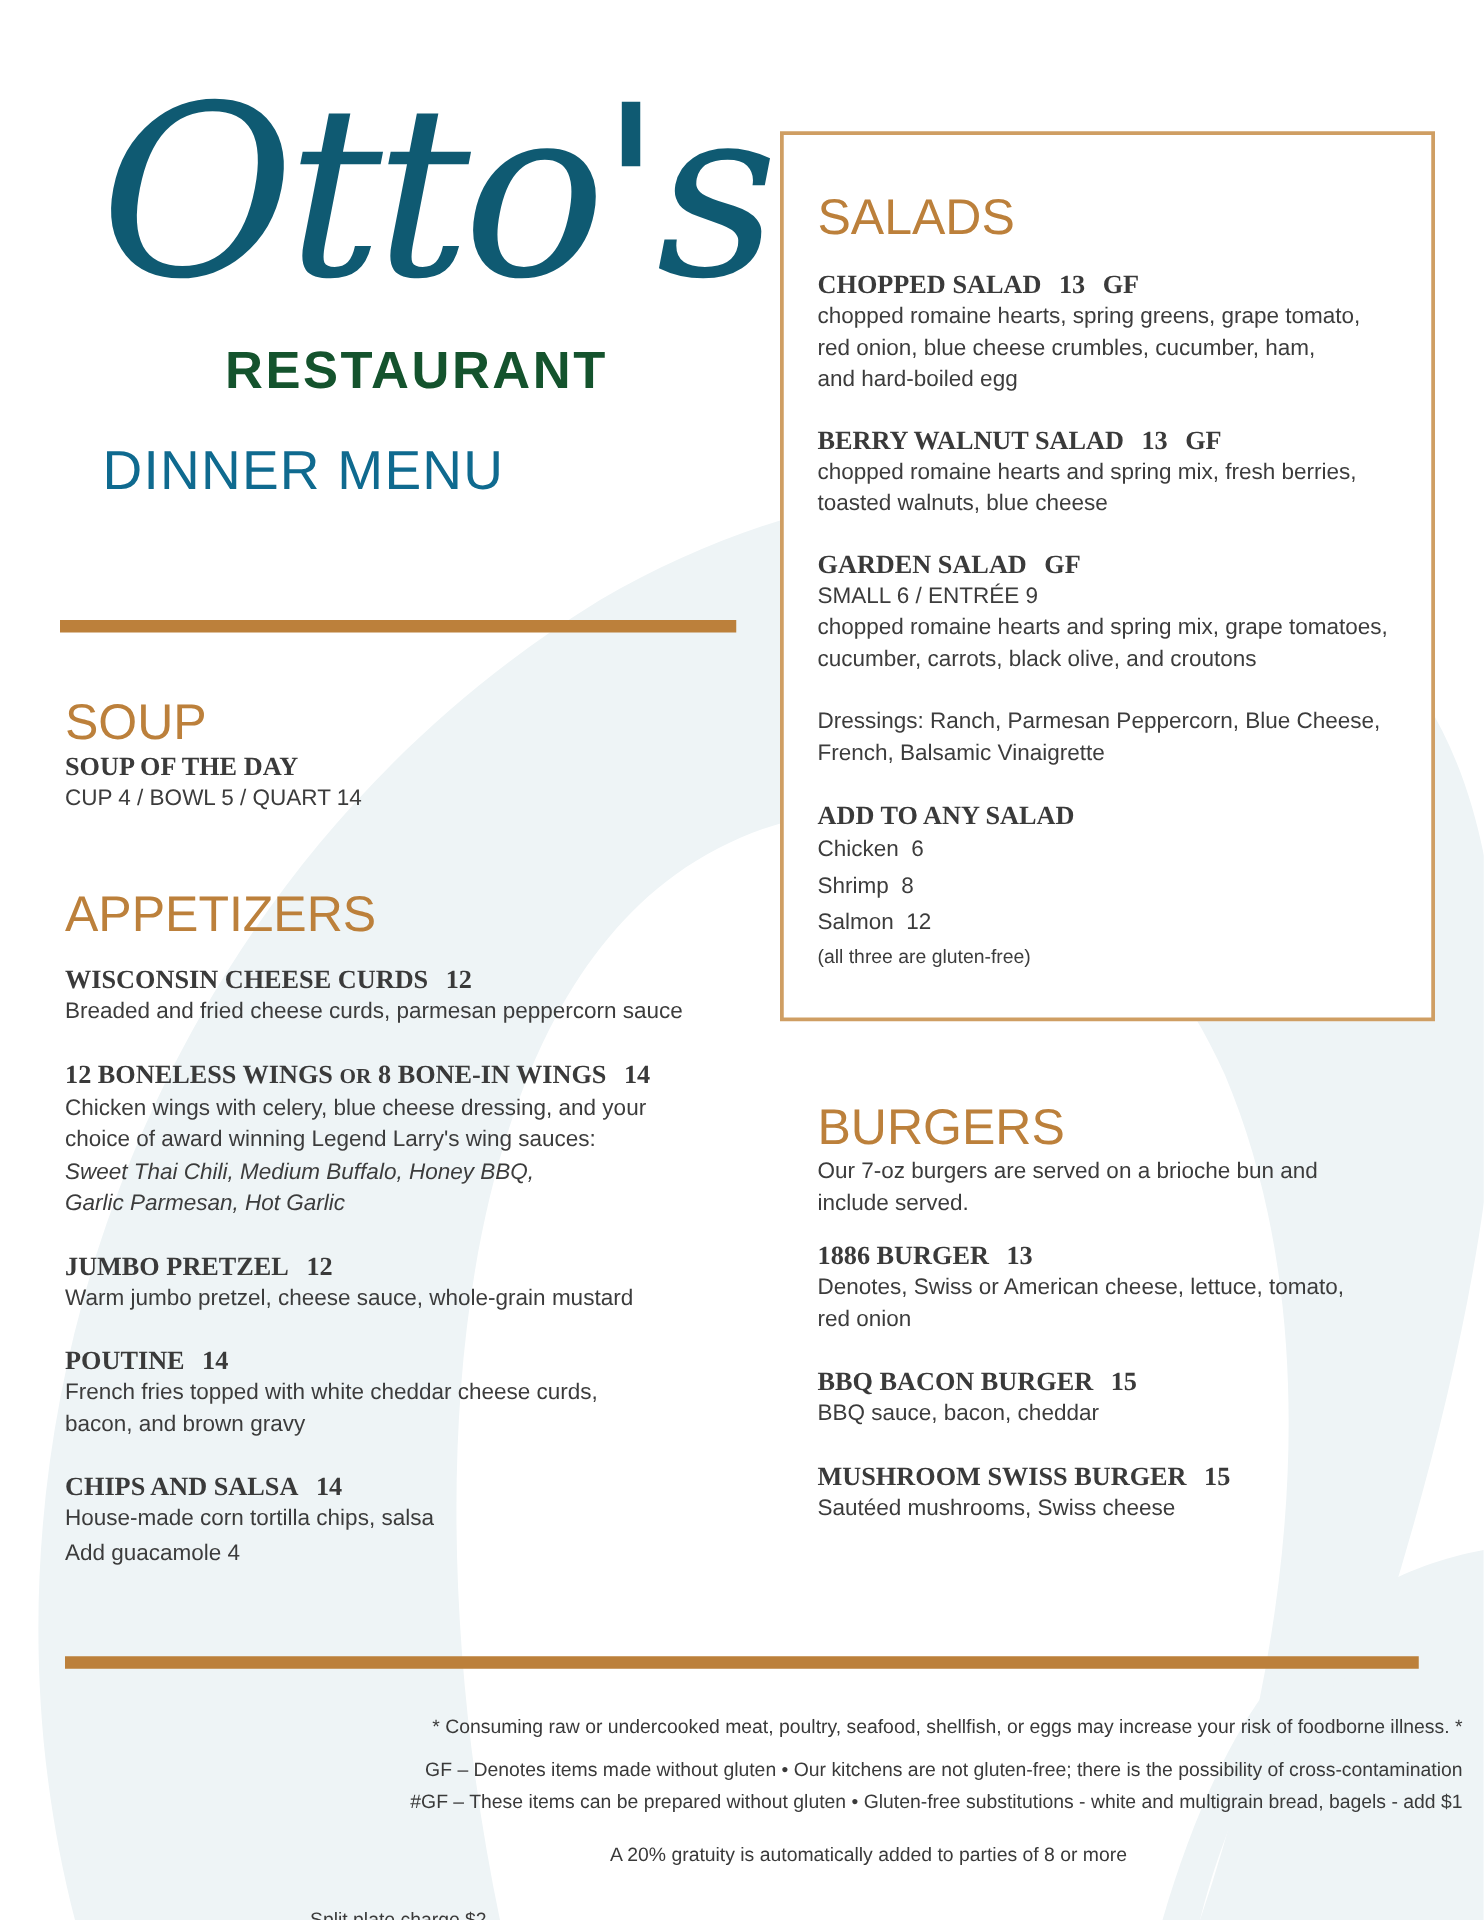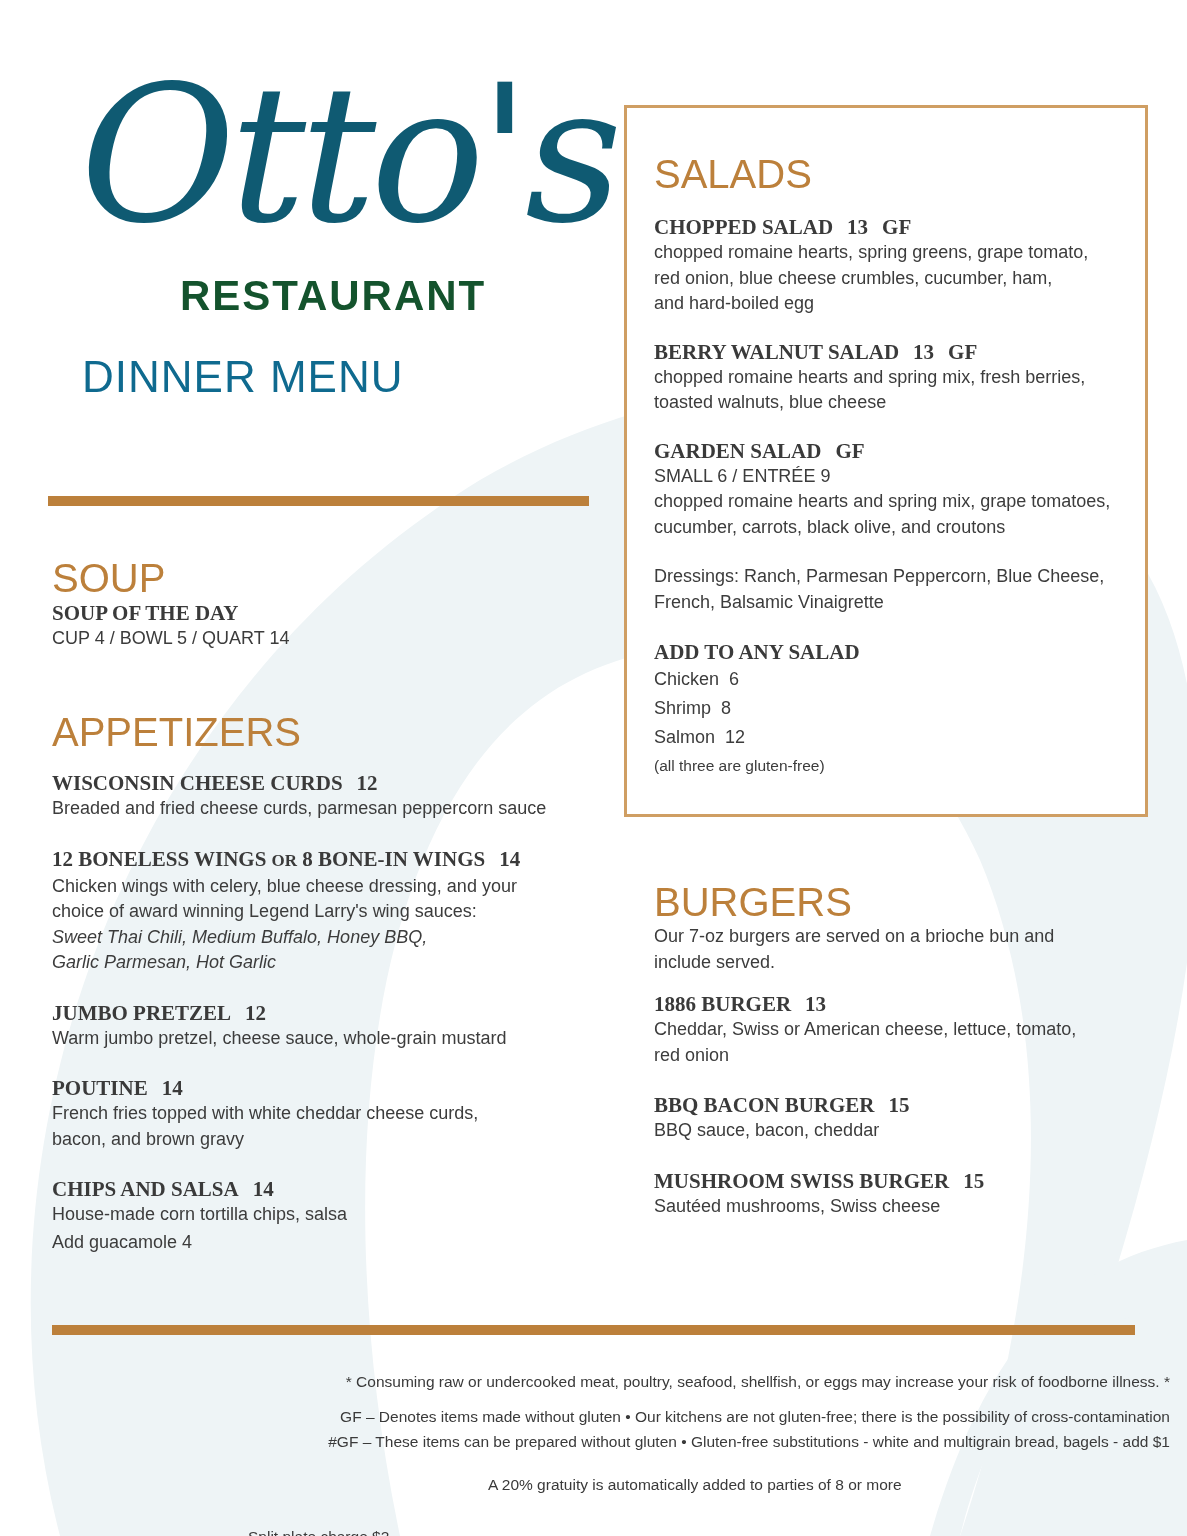--- a/index.html
+++ b/index.html
@@ -137,21 +137,21 @@
   </div>
 </div>
 
 <div class="layer" style="left:654px; top:880px; width:490px;">
   <div class="section-title">BURGERS</div>
   <div class="desc">Our 7-oz burgers are served on a brioche bun and</div>
   <div class="desc">include served.</div>
 
   <div style="margin-top:16px;">
     <div class="item-name"><span>1886 BURGER</span><span class="price">13</span></div>
-    <div class="desc">Cheddar, Swiss or American cheese, lettuce, tomato,</div>
+    <div class="desc">Denotes, Swiss or American cheese, lettuce, tomato,</div>
     <div class="desc">red onion</div>
   </div>
 
   <div style="margin-top:24px;">
     <div class="item-name"><span>BBQ BACON BURGER</span><span class="price">15</span></div>
     <div class="desc">BBQ sauce, bacon, cheddar</div>
   </div>
 
   <div style="margin-top:24px;">
     <div class="item-name"><span>MUSHROOM SWISS BURGER</span><span class="price">15</span></div>

